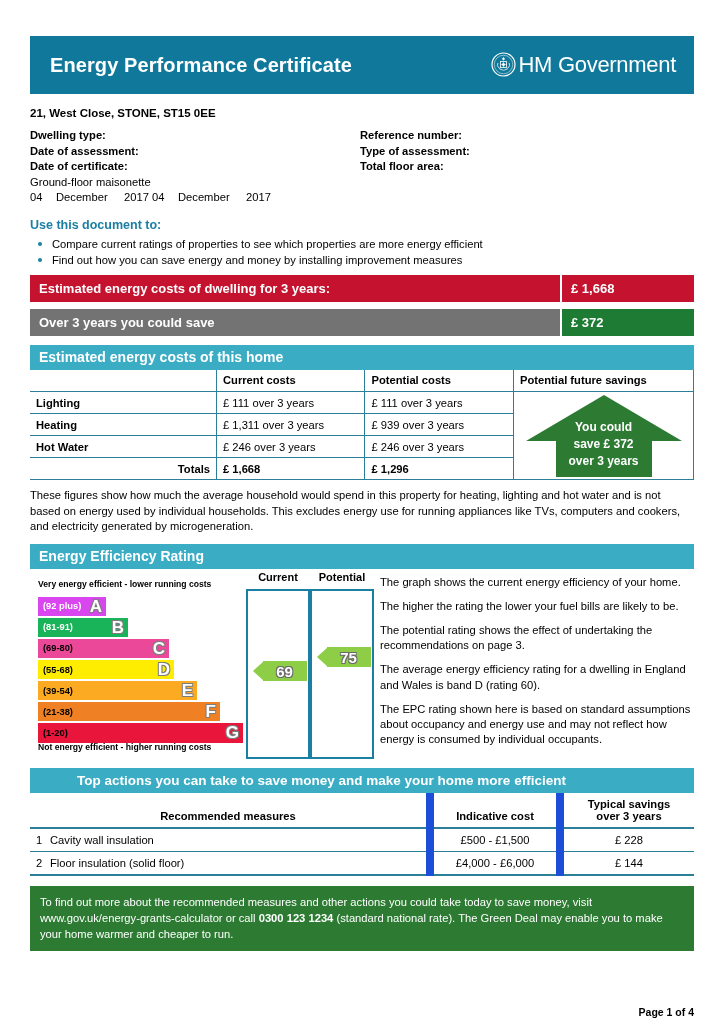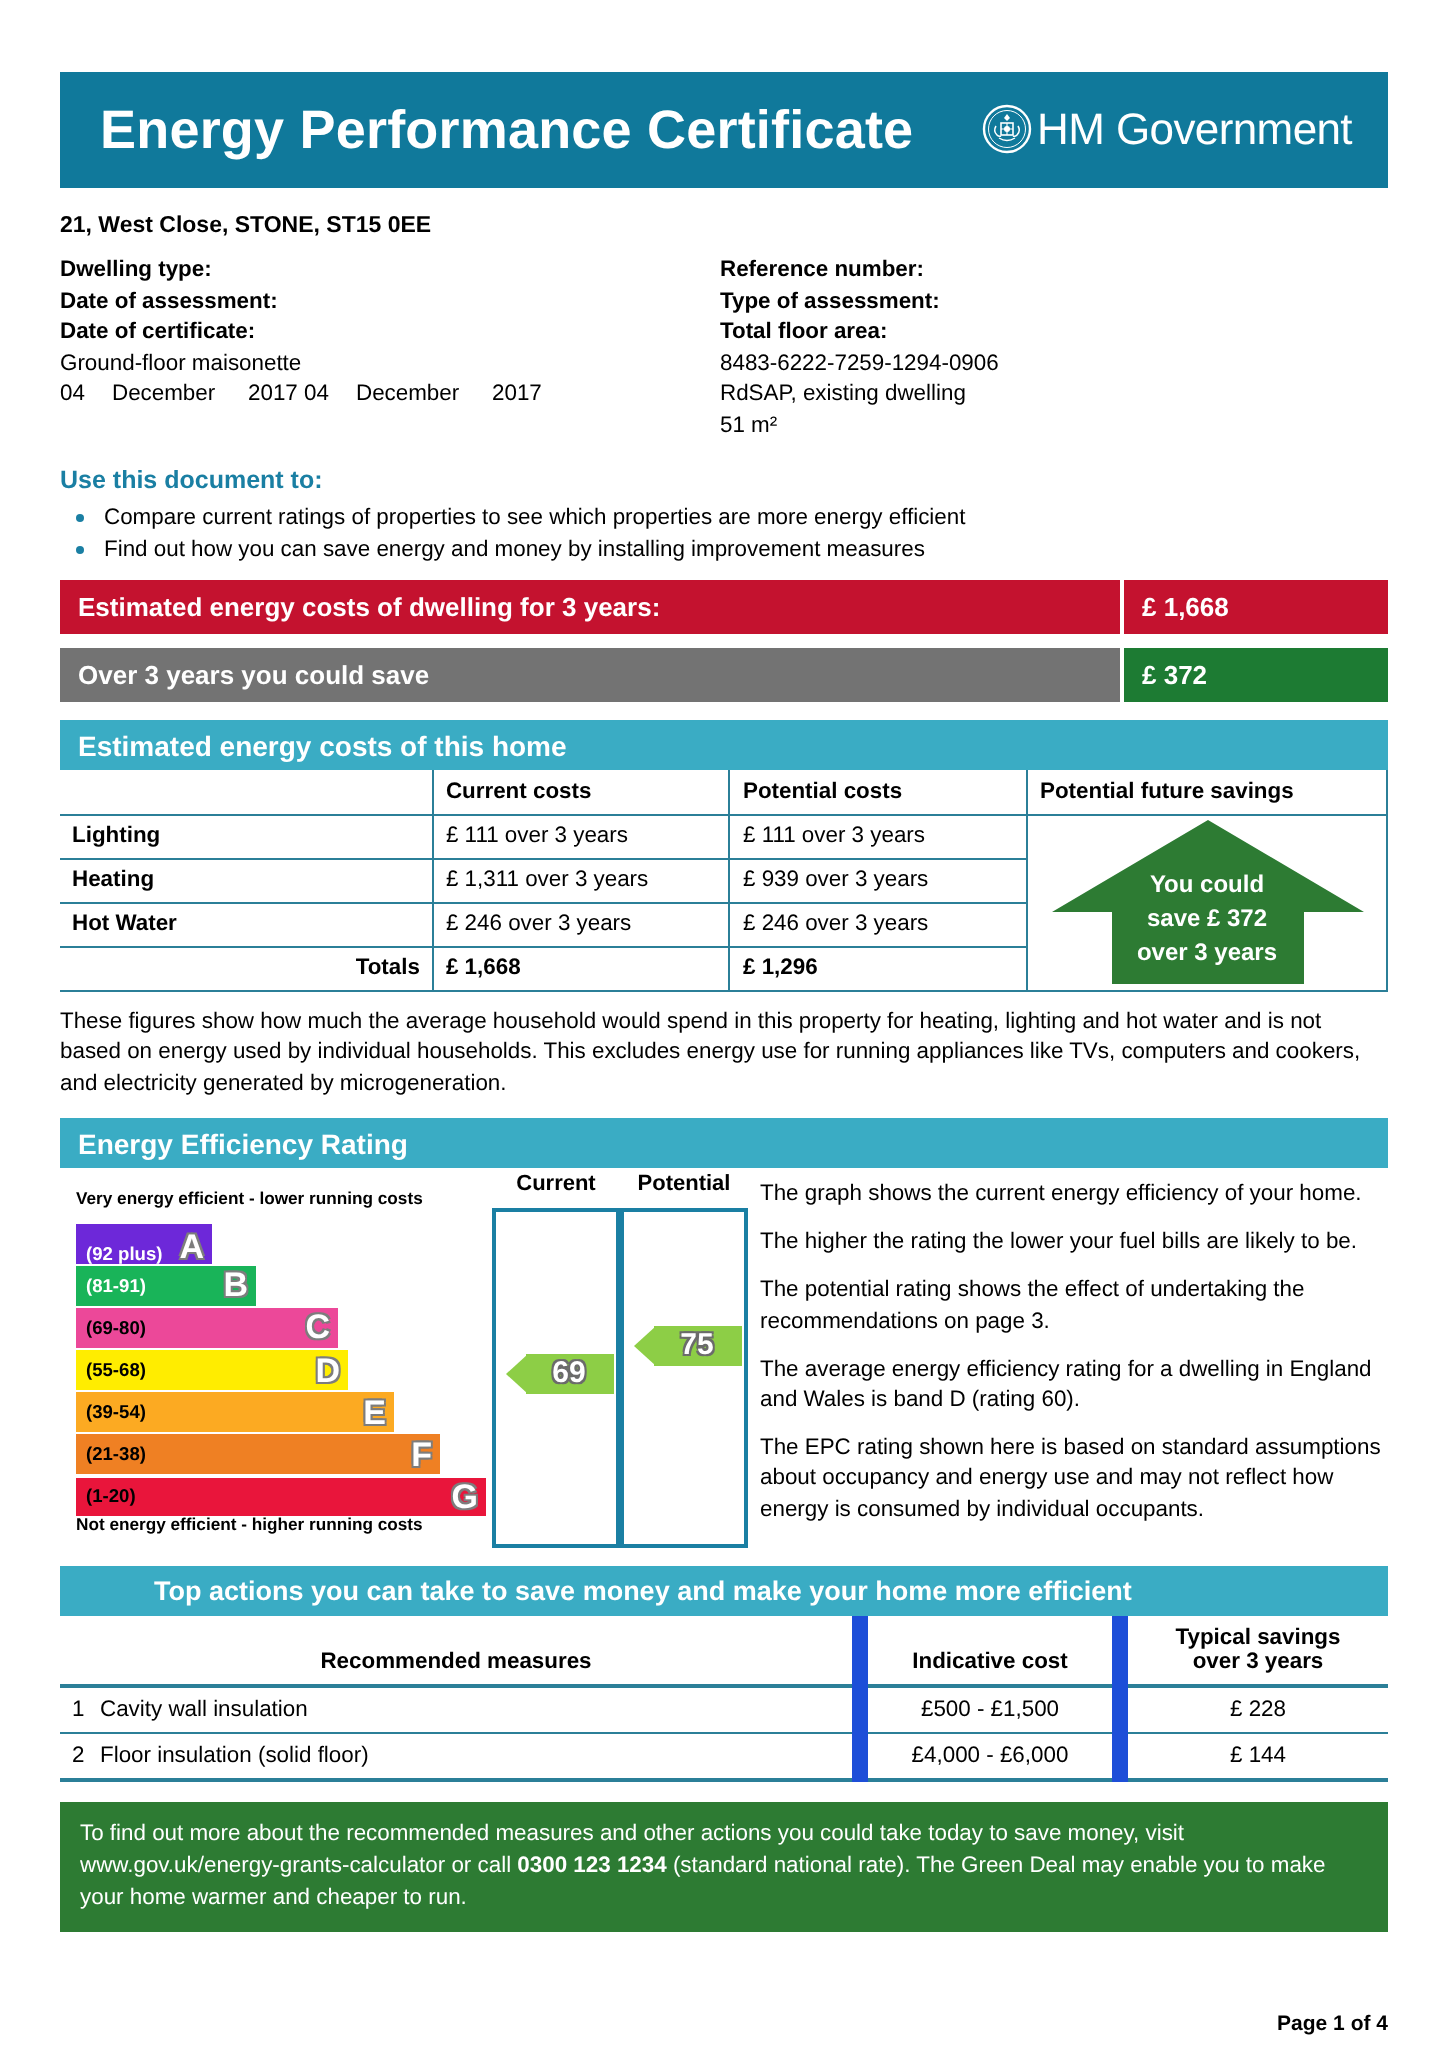--- a/index.html
+++ b/index.html
@@ -14,21 +14,21 @@
   .page { position: relative; width: 724px; height: 1024px; padding: 0 30px; }
 
   
   .hdr {
     background: #10799b;
     height: 58px;
     margin-top: 36px;
     display: flex; align-items: center; justify-content: space-between;
     padding: 0 18px 0 20px;
   }
-  .hdr-title { color:#fff; font-size: 27px; font-weight: bold; letter-spacing: .1px; }
+  .hdr-title { color:#fff; font-size: 20px; font-weight: bold; letter-spacing: .1px; }
   .hdr-gov { display:flex; align-items:flex-start; gap:3px; }
   .crest { width: 25px; height: 25px; flex:0 0 auto; }
   .hdr-gov-text { color:#fff; font-size: 22px; letter-spacing: -0.3px; font-weight: 400; }
 
   
   .addr { font-size: 11.5px; font-weight: bold; margin: 13px 0 9px 0; }
   .details { display:flex; font-size: 11.2px; line-height: 15.5px; }
   .det-col { display:flex;flex-direction:column; }
   .det-col.left { width: 330px; }
   .det-labels { font-weight: bold; }
@@ -182,25 +182,20 @@
           <span class="dt-d">04</span><span class="dt-m">December</span><span>2017</span>
         </div>
       </div>
     </div>
     <div class="det-col right">
       <div class="det-labels">
         <div>Reference number:</div>
         <div>Type of assessment:</div>
         <div>Total floor area:</div>
       </div>
-      <div class="det-values">
-        <div>8483-6222-7259-1294-0906</div>
-        <div>RdSAP, existing dwelling</div>
-        <div>51 m²</div>
-      </div>
     </div>
   </div>
 
   <div class="use-h">Use this document to:</div>
   <ul class="bullets">
     <li>Compare current ratings of properties to see which properties are more energy efficient</li>
     <li>Find out how you can save energy and money by installing improvement measures</li>
   </ul>
 
   <div class="banner red">
@@ -261,21 +256,21 @@
 
   <div class="para">These figures show how much the average household would spend in this property for heating, lighting and hot water and is not based on energy used by individual households. This excludes energy use for running appliances like TVs, computers and cookers, and electricity generated by microgeneration.</div>
 
   <div class="secbar">Energy Efficiency Rating</div>
 
   <div class="eer">
     <div class="eer-left">
       <div class="chart-box">
         <div class="cap-top">Very energy efficient - lower running costs</div>
         <div class="bands" id="bands">
-            <div class="band dark" style="background: #6d28d9; width: 68px; align-items: flex-end;">
+            <div class="band dark" style="background: #d946ef; width: 68px;">
               <span class="rng">(92 plus)</span>
               <span class="ltr">A</span>
             </div>
             <div class="band dark" style="background: rgb(25, 180, 89); width: 90px;">
               <span class="rng">(81-91)</span>
               <span class="ltr">B</span>
             </div>
             <div class="band lite" style="background: #ec4899; width: 131px;">
               <span class="rng">(69-80)</span>
               <span class="ltr">C</span>

